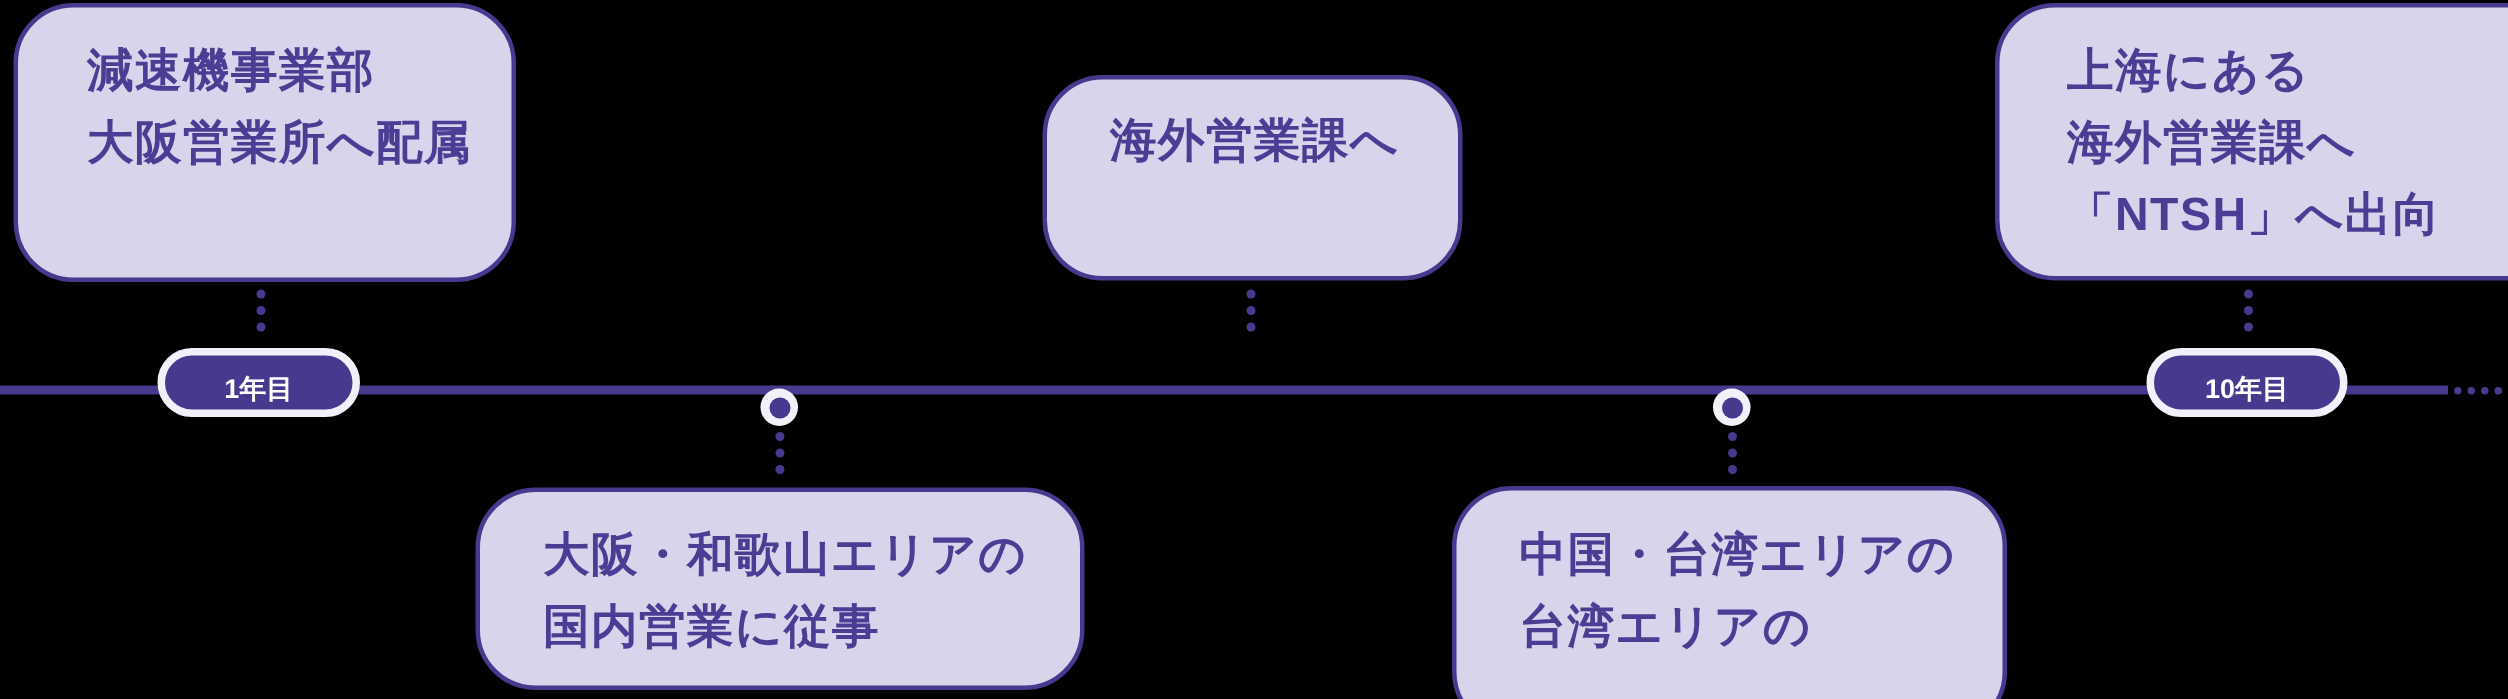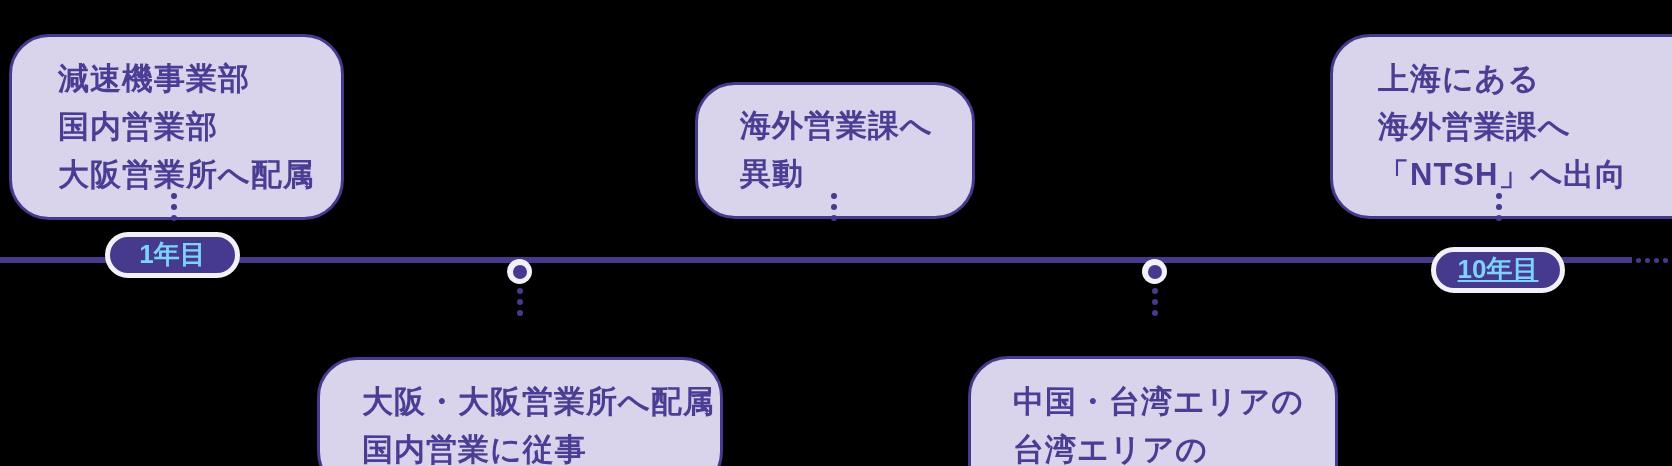--- a/index.html
+++ b/index.html
@@ -24,33 +24,32 @@
   .card{
     position:absolute;
     box-sizing:border-box;
     background:#d9d3ec;
     border:3px solid #453a8d;
     border-radius:40px;
     color:#4b3d94;
     font-size:31px;
     line-height:48px;
     letter-spacing:1px;
-    margin-top:32px;
   }
   
   .pill{
     position:absolute;
     box-sizing:border-box;
     height:46px;
     background:#453a8d;
     border:5px solid #f2f0f9;
     border-radius:23px;
-    color:#7dd3fc;
-    font-size:26px;
-    display:flex;align-items:center;justify-content:center;
+    color:#ffffff;
+    font-size:18px;
+    display:flex;align-items:flex-end;justify-content:center;
     padding-bottom:2px;
   }
   
   .vdots{
     position:absolute;display:flex;flex-direction:column;gap:5px;
   }
   .vdots i{display:block;width:6px;height:6px;border-radius:50%;background:#453a8d;}
   
   .marker{
     position:absolute;width:25px;height:25px;border-radius:50%;
@@ -68,48 +67,46 @@
   <div class="tail">
     <i></i>
     <i></i>
     <i></i>
     <i></i>
 
   </div>
 
   <div class="card" style="left:9px;top:2px;width:335px;height:186px;padding:18px 0 0 46px;">
     <div>減速機事業部</div>
-    <div>国内営業部</div>
     <div>大阪営業所へ配属</div>
   </div>
   <div class="vdots" style="left:171px;top:193px;">
     <i></i>
     <i></i>
     <i></i>
   </div>
   <div class="pill" style="left:105px;top:232px;width:135px;">
     <span>1年目</span>
   </div>
 
   <div class="marker" style="left:507px;top:259px;">
     <i></i>
   </div>
   <div class="vdots" style="left:517px;top:288px;">
     <i></i>
     <i></i>
     <i></i>
   </div>
   <div class="card" style="left:317px;top:325px;width:406px;height:135px;padding:18px 0 0 42px;">
-    <div>大阪・大阪営業所へ配属</div>
+    <div>大阪・和歌山エリアの</div>
     <div>国内営業に従事</div>
   </div>
 
   <div class="card" style="left:695px;top:50px;width:280px;height:137px;padding:17px 0 0 42px;">
     <div>海外営業課へ</div>
-    <div>異動</div>
   </div>
   <div class="vdots" style="left:831px;top:193px;">
     <i></i>
     <i></i>
     <i></i>
   </div>
 
   <div class="marker" style="left:1142px;top:259px;">
     <i></i>
   </div>
@@ -126,17 +123,17 @@
   <div class="card" style="left:1330px;top:2px;width:398px;height:185px;padding:18px 0 0 45px;">
     <div>上海にある</div>
     <div>海外営業課へ</div>
     <div>「NTSH」へ出向</div>
   </div>
   <div class="vdots" style="left:1496px;top:193px;">
     <i></i>
     <i></i>
     <i></i>
   </div>
-  <div class="pill" style="left:1431px;top:247px;width:134px;text-decoration:underline;">
+  <div class="pill" style="left:1431px;top:232px;width:134px;">
     <span>10年目</span>
   </div>
 
 </div>
 
 </body></html>

